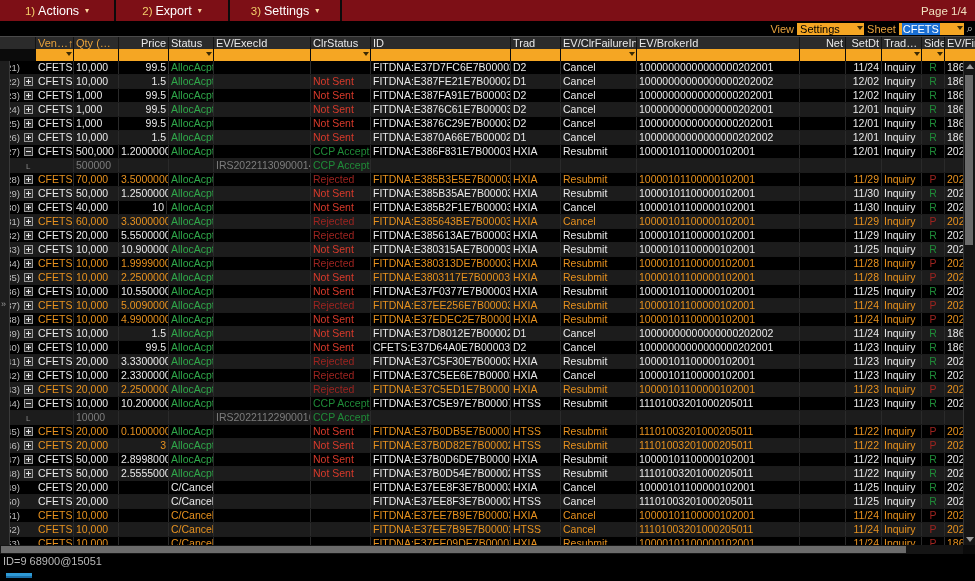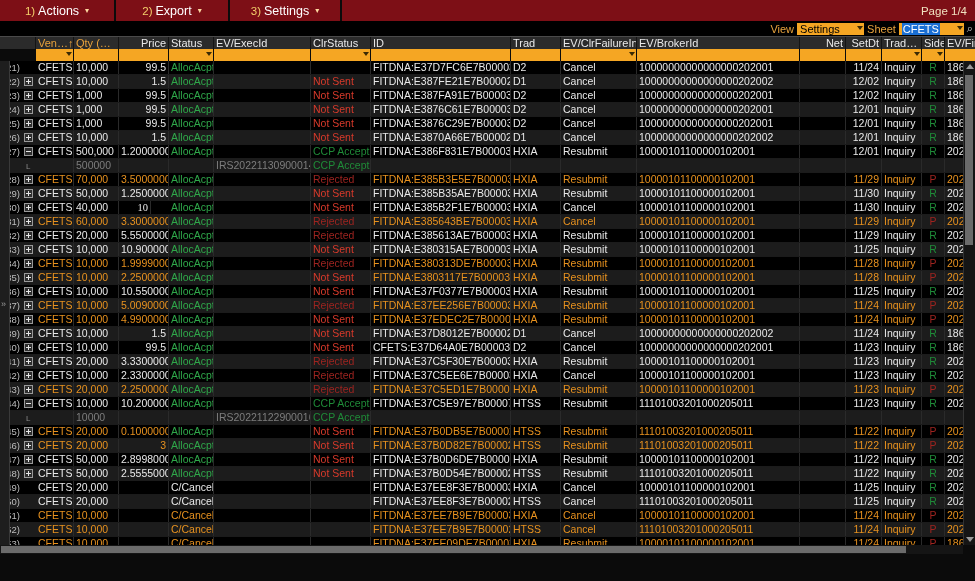--- a/index.html
+++ b/index.html
@@ -463,21 +463,21 @@
         <div class="cell r c-white" style="left: 846px; width: 36px;">11/30</div>
         <div class="cell c-white" style="left: 882px; width: 40px;">Inquiry</div>
         <div class="cell c c-greenb" style="left: 922px; width: 23px;">R</div>
         <div class="cell c-white" style="left: 945px; width: 64px;">2022110400</div>
       </div>
       <div class="row dark">
         <div class="rn">30)</div>
         <div class="exp plus"></div>
         <div class="cell c-white" style="left: 36px; width: 38px;">CFETS</div>
         <div class="cell c-white" style="left: 74px; width: 45px;">40,000</div>
-        <div class="cell r c-white" style="left: 101px; width: 50px; font-family: Liberation Serif, serif;">10</div>
+        <div class="cell r c-white" style="left: 117px; width: 50px;">10</div>
         <div class="cell c-green" style="left: 169px; width: 45px;">AllocAcpt</div>
         <div class="cell c-white" style="left: 214px; width: 97px;"></div>
         <div class="cell c-red" style="left: 311px; width: 60px;">Not Sent</div>
         <div class="cell c-white" style="left: 371px; width: 140px;">FITDNA:E385B2F1E7B00003</div>
         <div class="cell c-white" style="left: 511px; width: 50px;">HXIA</div>
         <div class="cell c-white" style="left: 561px; width: 76px;">Cancel</div>
         <div class="cell c-white" style="left: 637px; width: 163px;">10000101100000102001</div>
         <div class="cell r c-white" style="left: 800px; width: 46px;"></div>
         <div class="cell r c-white" style="left: 846px; width: 36px;">11/30</div>
         <div class="cell c-white" style="left: 882px; width: 40px;">Inquiry</div>
@@ -944,14 +944,19 @@
   <div class="vsb">
     <div class="ar up"></div>
     <div class="thumb"></div>
     <div class="ar dn"></div>
   </div>
 
   <div class="hsb">
     <div class="thumb"></div>
   </div>
 
+  <div class="status">
+    <div class="txt">ID=9 68900@15051</div>
+    <div class="bluebar"></div>
+    <div class="bluebar2"></div>
+  </div>
 
 </div>
 
 </body></html>

